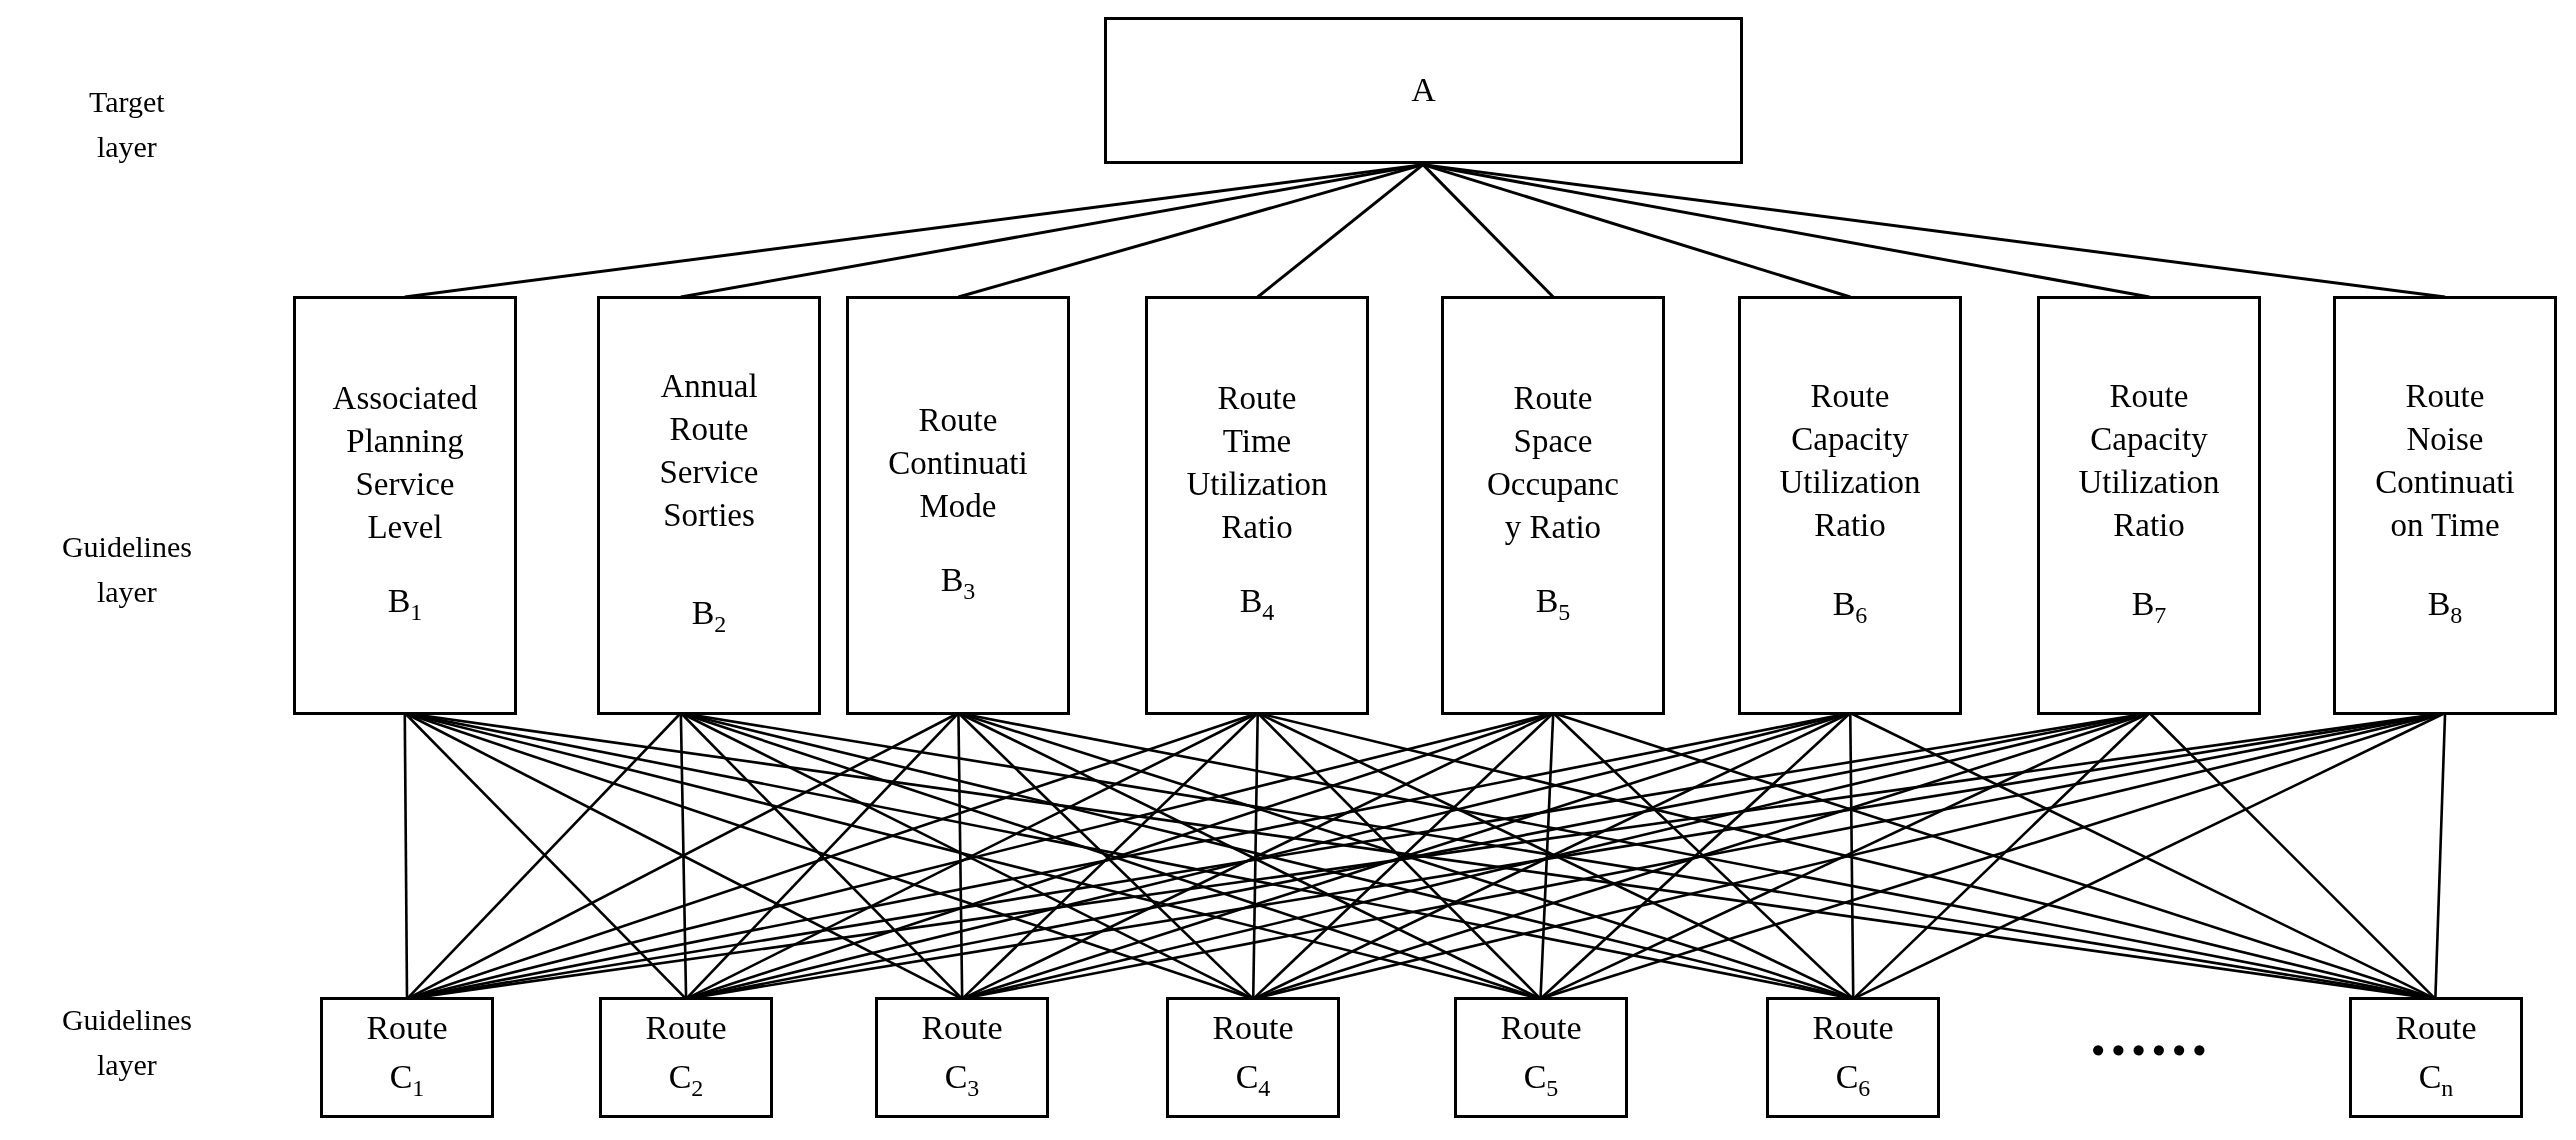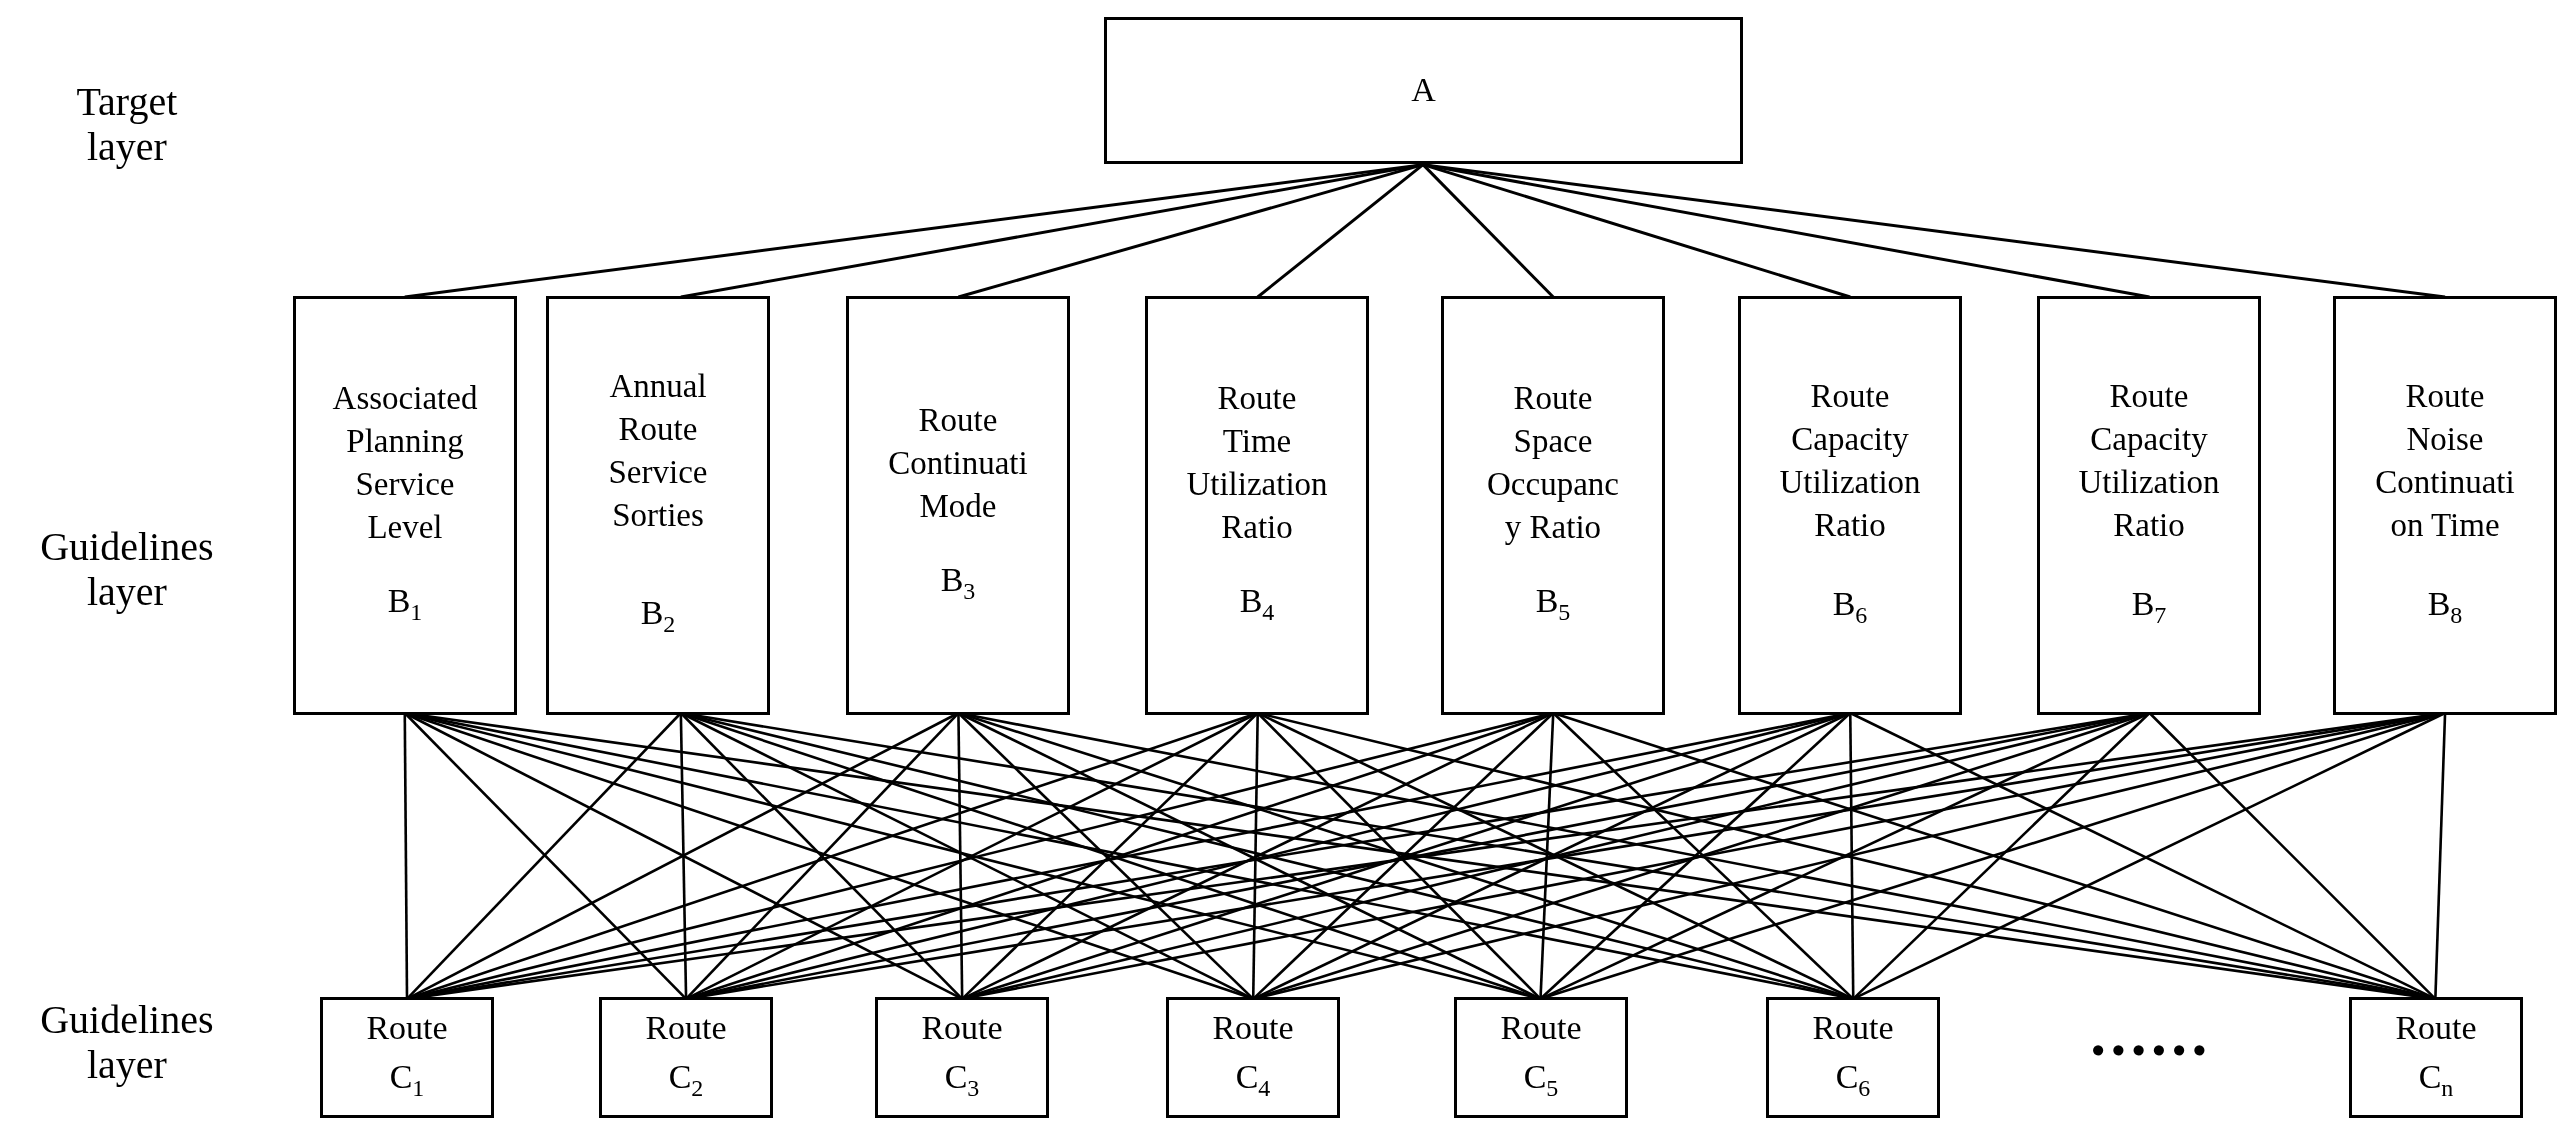--- a/index.html
+++ b/index.html
@@ -15,21 +15,21 @@
   svg.edges {
     position: absolute;
     left: 0; top: 0;
     width: 2576px; height: 1141px;
   }
   .layer-label {
     position: absolute;
     left: 22.4px;
     width: 209px;
     text-align: center;
-    font-size: 40px;
+    font-size: 30px;
     line-height: 45px;
   }
   .node {
     position: absolute;
     background: #ffffff;
     border: 3px solid #000000;
     box-sizing: border-box;
     display: flex;
     flex-direction: column;
     align-items: center;
@@ -164,21 +164,21 @@
   <div id="b-row">
       <div class="node b-node" style="left: 293px; justify-content: center;">
         <div>
           <div>Associated</div>
           <div>Planning</div>
           <div>Service</div>
           <div>Level</div>
         </div>
         <div class="node-label gap"><span>B</span><span class="sub">1</span></div>
       </div>
-      <div class="node b-node" style="left: 546px; gap: 24px;">
+      <div class="node b-node" style="left: 597px; gap: 24px;">
         <div>
           <div>Annual</div>
           <div>Route</div>
           <div>Service</div>
           <div>Sorties</div>
         </div>
         <div class="node-label gap"><span>B</span><span class="sub">2</span></div>
       </div>
       <div class="node b-node" style="left: 846px;">
         <div>

